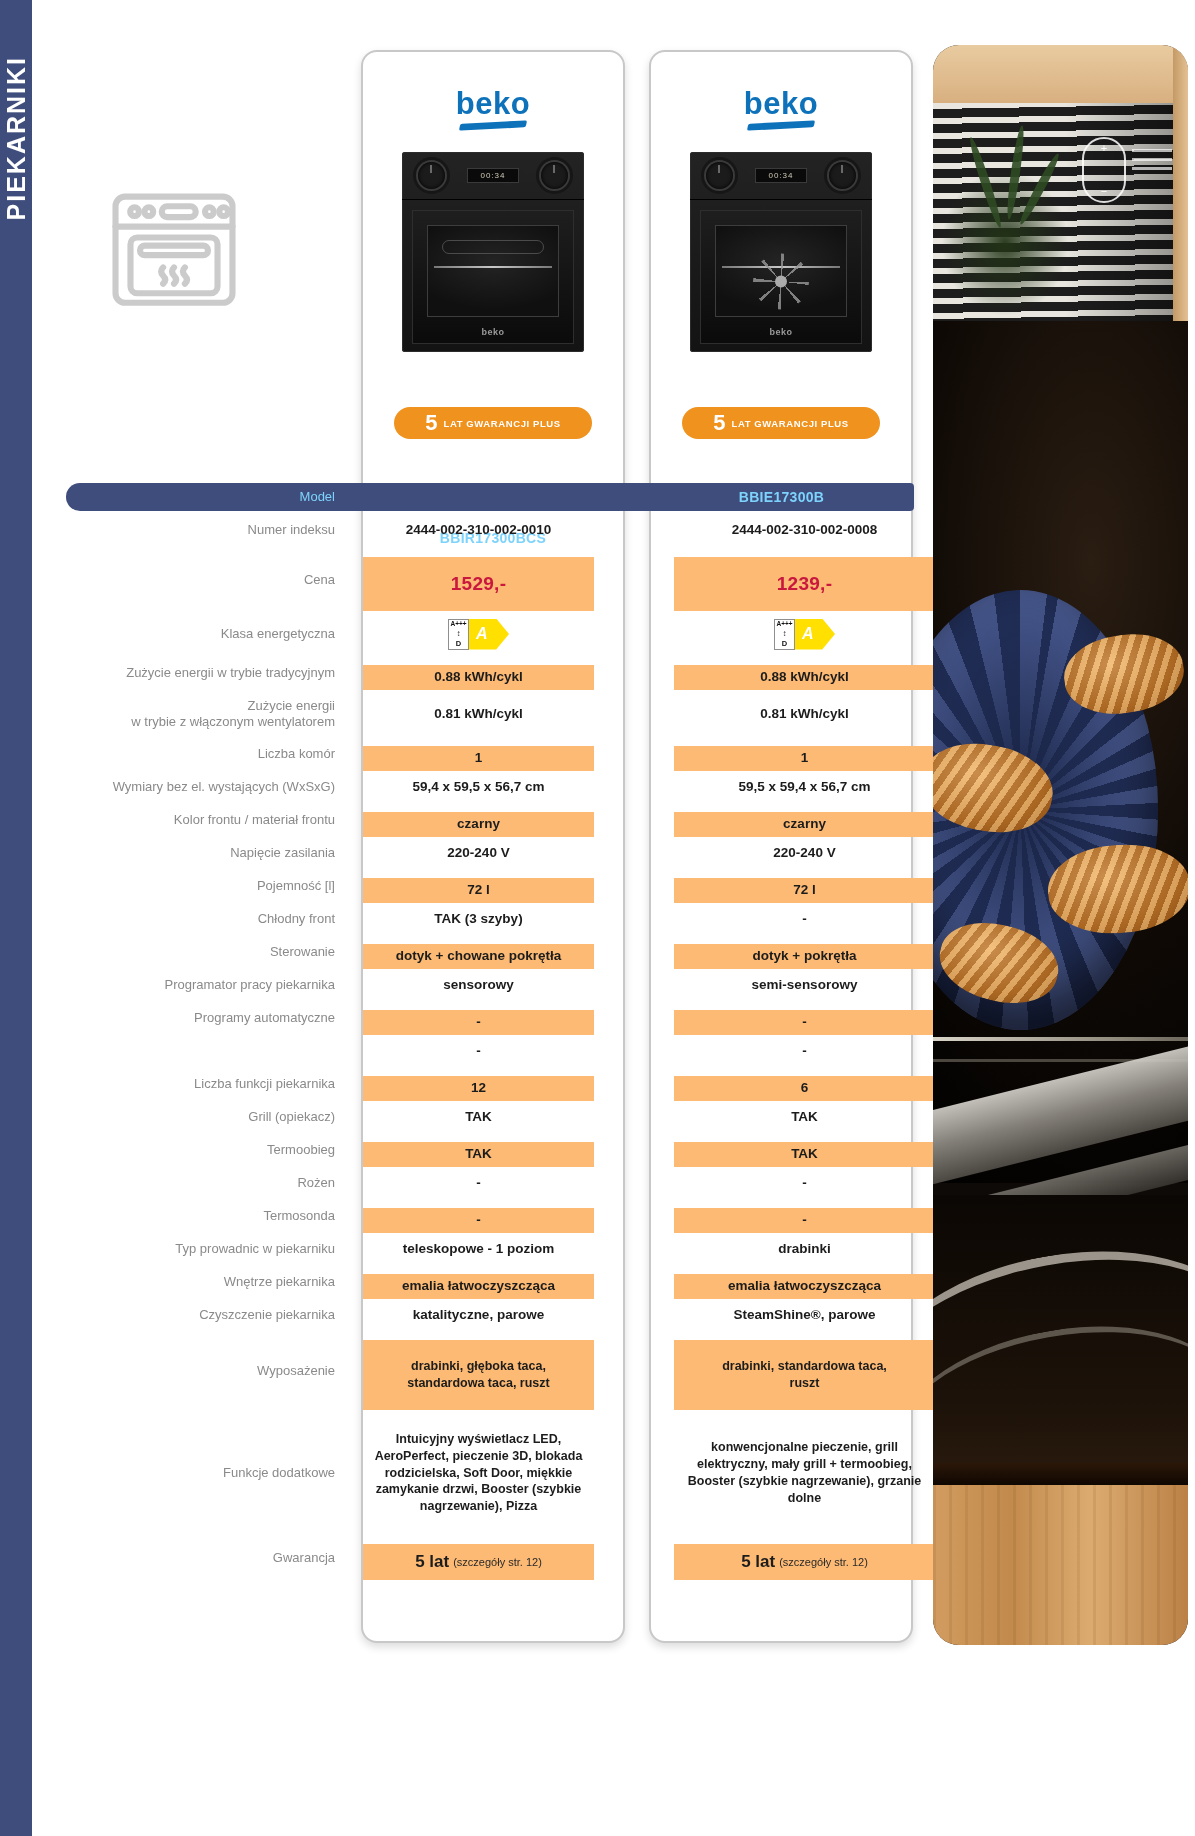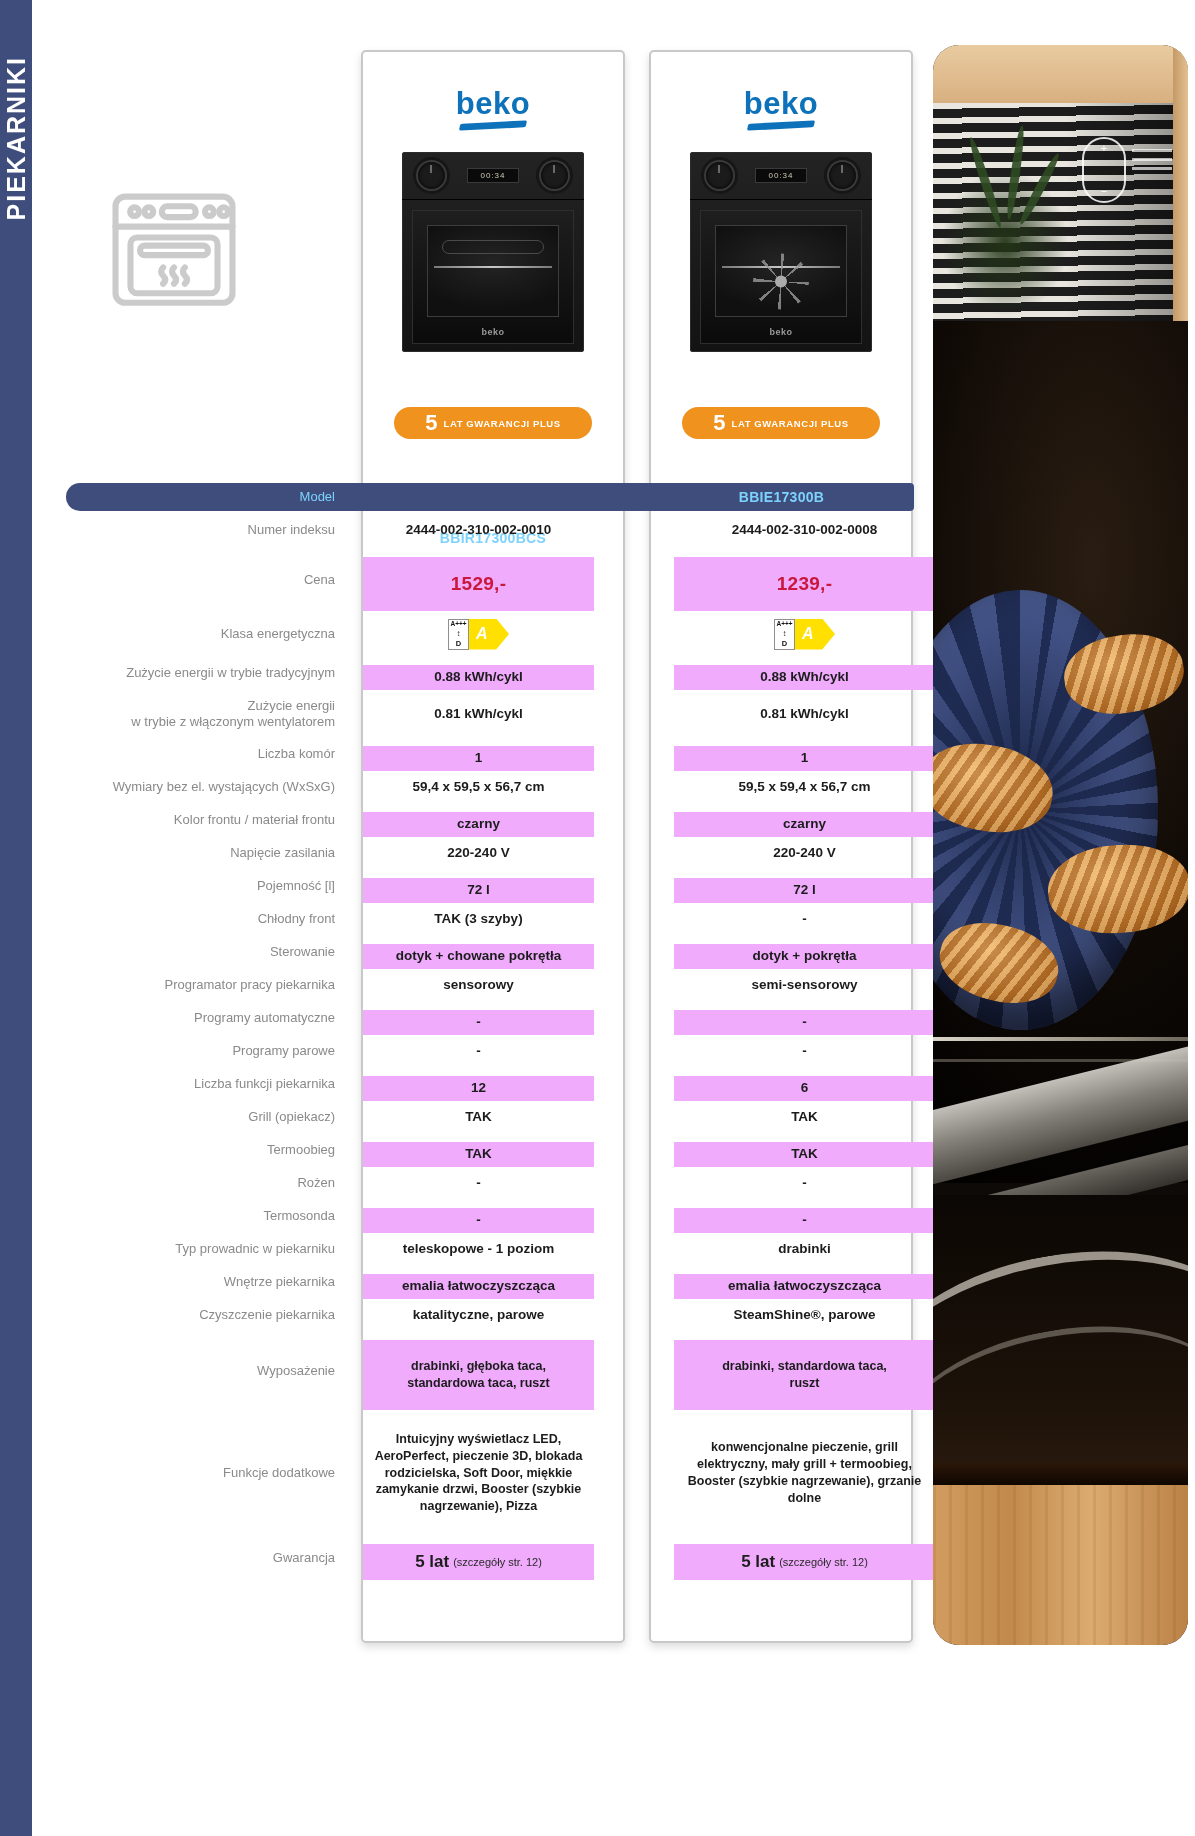--- a/index.html
+++ b/index.html
@@ -12,21 +12,21 @@
   #sidebar .vtitle {
     position:absolute; top:56px; left:50%; transform:translateX(-50%) rotate(180deg);
     writing-mode:vertical-rl; color:#fff; font-weight:bold; font-size:25px; letter-spacing:2px;
   }
 
   
   #cat-icon { position:absolute; left:106px; top:178px; width:136px; height:138px; }
 
   
   .card { position:absolute; top:50px; width:264px; height:1593px; background:#fff;
-          border:2px solid #c8c8c8; border-radius:5px; box-shadow:0 4px 9px rgba(0,0,0,.14); }
+          border:2px solid #c8c8c8; border-radius:16px; box-shadow:0 4px 9px rgba(0,0,0,.14); }
   #card1 { left:361px; } #card2 { left:649px; }
 
   .brand { position:absolute; top:36px; left:0; width:100%; text-align:center; }
   .brand .btxt { color:#0e72bb; font-size:31px; font-weight:bold; letter-spacing:.5px; line-height:1; }
   .brand .bline { display:block; width:66px; height:7px; background:#0e72bb; margin:3px auto 0;
                   transform:skewX(-14deg) rotate(-3deg); border-radius:2px; }
 
   
   .oven { position:absolute; top:100px; left:50%; transform:translateX(-50%); width:182px; height:200px;
           background:linear-gradient(180deg,#232323,#131313); border-radius:3px; box-shadow:inset 0 0 0 1px #2c2c2c; }
@@ -69,21 +69,21 @@
 
   #rows { position:absolute; left:66px; top:511px; width:848px; }
   .trow { position:relative; width:100%; }
   .trow .lbl { position:absolute; left:0; top:0; bottom:0; width:285px; padding-right:16px;
                display:flex; align-items:center; justify-content:flex-end; text-align:right;
                color:#8a8a8a; font-size:13px; line-height:1.25; white-space:pre-line; }
   .cell { position:absolute; top:0; bottom:0; display:flex; align-items:center; justify-content:center;
           text-align:center; font-size:13.5px; font-weight:600; color:#1c1c1c; line-height:1.35;
           white-space:pre-line; padding:2px 8px; }
   .c1 { left:297px; width:231px; } .c2 { left:608px; width:261px; }
-  .shade { background:#f0abfc;margin-top:8px; }
+  .shade { background:#fdba74;margin-top:8px; }
   .price { color:#c9173d; font-size:19px; font-weight:bold; letter-spacing:.3px; }
   .cell.small { font-size:12.5px; }
   .g-main { font-weight:bold; font-size:17px; }
   .g-note { font-weight:normal; font-size:11px; margin-left:4px; color:#2a2a2a; }
 
   
   .energy { display:inline-flex; height:31px; }
   .ebox { width:21px; background:#fff; border:1px solid #8f8f8f; display:flex; flex-direction:column;
           align-items:center; justify-content:space-between; padding:1px 0; font-weight:bold; color:#111; }
   .ebox .et { font-size:6.5px; line-height:1; } .ebox .em { font-size:8px; line-height:1; }
@@ -294,21 +294,20 @@
         <div class="lbl">Programator pracy piekarnika</div>
         <div class="cell c1">sensorowy</div>
         <div class="cell c2">semi-sensorowy</div>
       </div>
       <div class="trow" style="height: 33px;">
         <div class="lbl">Programy automatyczne</div>
         <div class="cell c1 shade">-</div>
         <div class="cell c2 shade">-</div>
       </div>
       <div class="trow" style="height: 33px;">
-        <div class="lbl">Programy parowe</div>
         <div class="cell c1">-</div>
         <div class="cell c2">-</div>
       </div>
       <div class="trow" style="height: 33px;">
         <div class="lbl">Liczba funkcji piekarnika</div>
         <div class="cell c1 shade">12</div>
         <div class="cell c2 shade">6</div>
       </div>
       <div class="trow" style="height: 33px;">
         <div class="lbl">Grill (opiekacz)</div>

